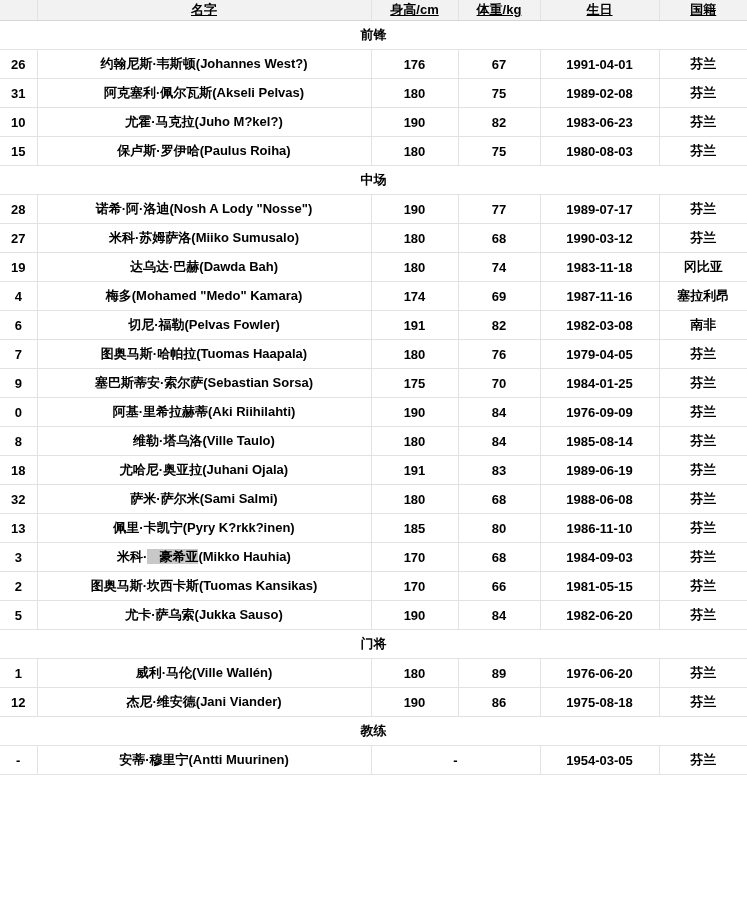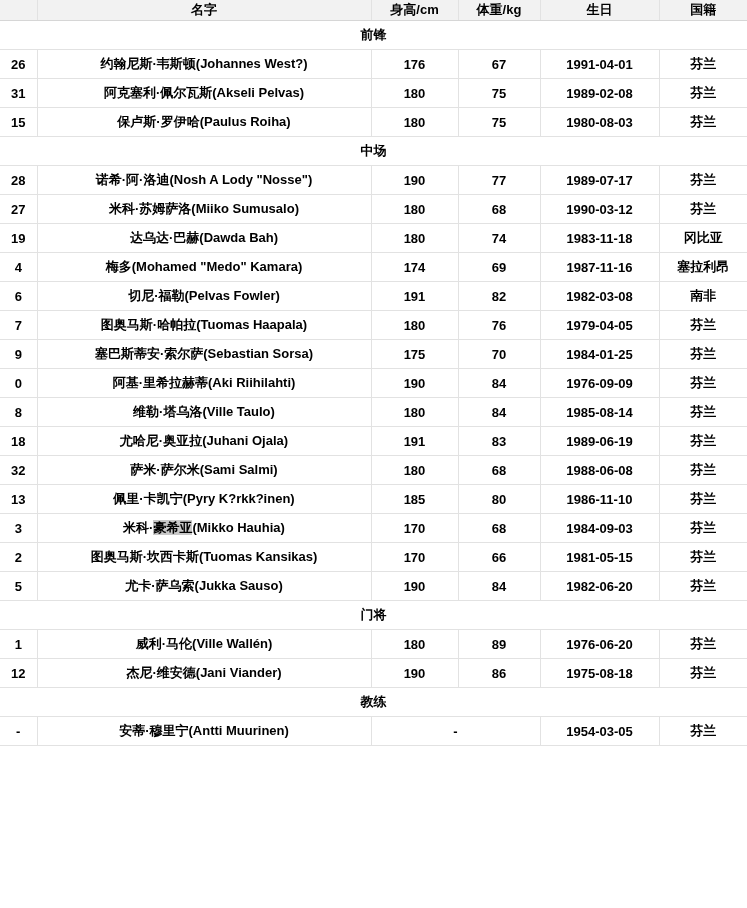--- a/index.html
+++ b/index.html
@@ -25,20 +25,21 @@
     overflow: hidden;
     white-space: nowrap;
   }
   tr > *:first-child { border-left: 0; }
   tr > *:last-child  { border-right: 0; }
   thead th {
     background: #f2f2f2;
     border-top: 0;
     border-bottom: 1px solid #d6d6d6;
     height: 20px;
+    text-decoration: underline;
   }
   td.section-cell {
     border-left: 0;
     border-right: 0;
     background: #ffffff;
   }
   span.sel-highlight { background: #c8c8c8; }
 </style>
 </head>
 <body>
@@ -76,20 +77,28 @@
       </tr>
       <tr>
         <td>31</td>
         <td>阿克塞利·佩尔瓦斯(Akseli Pelvas)</td>
         <td>180</td>
         <td>75</td>
         <td>1989-02-08</td>
         <td>芬兰</td>
       </tr>
       <tr>
+        <td>10</td>
+        <td>尤霍·马克拉(Juho M?kel?)</td>
+        <td>190</td>
+        <td>82</td>
+        <td>1983-06-23</td>
+        <td>芬兰</td>
+      </tr>
+      <tr>
         <td>15</td>
         <td>保卢斯·罗伊哈(Paulus Roiha)</td>
         <td>180</td>
         <td>75</td>
         <td>1980-08-03</td>
         <td>芬兰</td>
       </tr>
       <tr>
         <td colspan="6" class="section-cell">中场</td>
       </tr>
@@ -184,21 +193,21 @@
       <tr>
         <td>13</td>
         <td>佩里·卡凯宁(Pyry K?rkk?inen)</td>
         <td>185</td>
         <td>80</td>
         <td>1986-11-10</td>
         <td>芬兰</td>
       </tr>
       <tr>
         <td>3</td>
-        <td><span>米科·</span><span class="sel-highlight" style="background: rgb(200, 200, 200);">豪希亚</span><span>(Mikko Hauhia)</span></td>
+        <td><span>米科·</span><span class="sel-highlight" style="background: rgb(200, 200, 200); padding-left: 12px;">豪希亚</span><span>(Mikko Hauhia)</span></td>
         <td>170</td>
         <td>68</td>
         <td>1984-09-03</td>
         <td>芬兰</td>
       </tr>
       <tr>
         <td>2</td>
         <td>图奥马斯·坎西卡斯(Tuomas Kansikas)</td>
         <td>170</td>
         <td>66</td>

